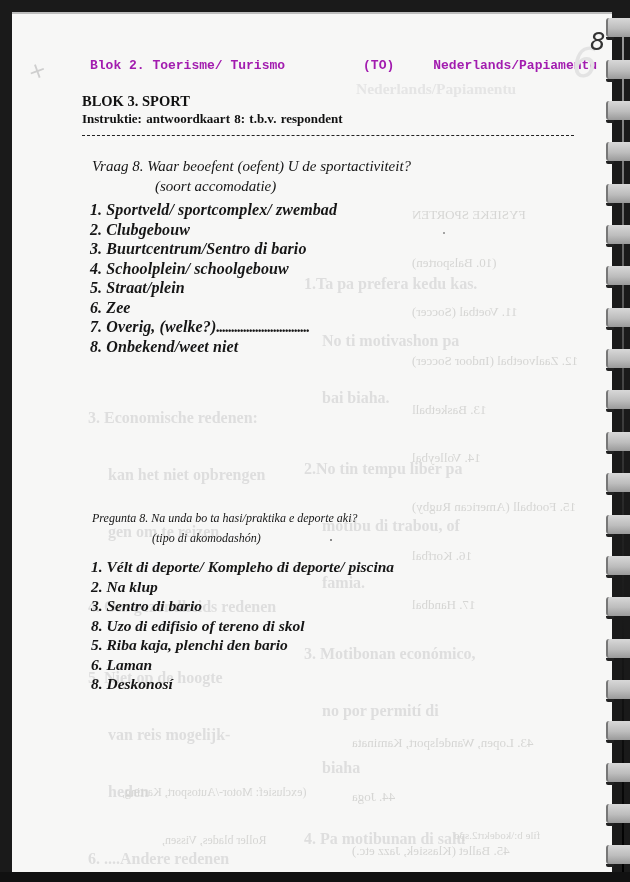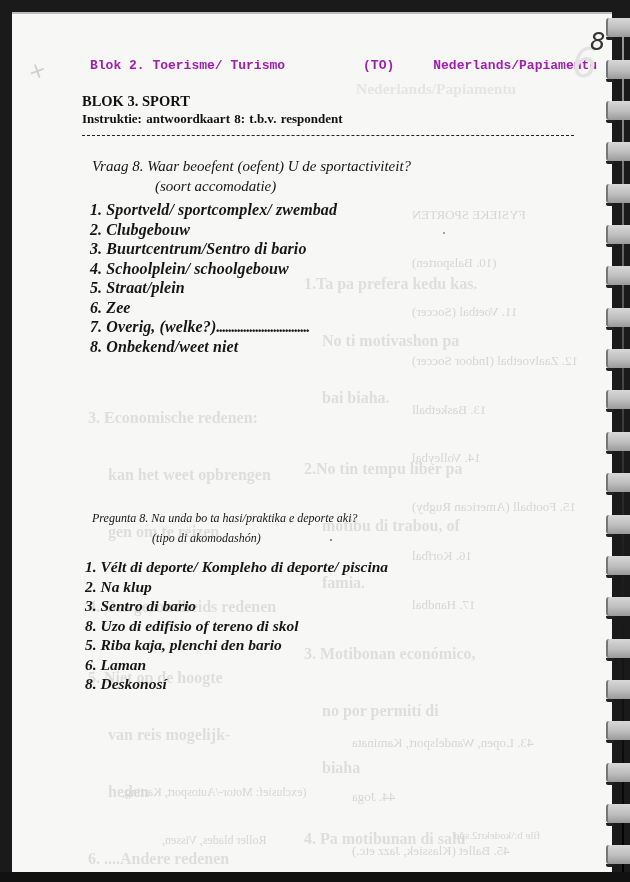--- a/index.html
+++ b/index.html
@@ -48,21 +48,21 @@
     }
     .question .sub { display: block; padding-left: 63px; }
     .q-nl { left: 92px; top: 156px; }
     .q-pap { left: 92px; top: 508px; font-size: 12px; }
     .q-pap .sub { padding-left: 60px; }
     .options {
       list-style: none; margin: 0; padding: 0;
       font-size: 16px; font-weight: bold; color: #161616; line-height: 19.5px;
     }
     .opts-nl { left: 90px; top: 200px; letter-spacing: 0.1px; }
-    .opts-pap { left: 85px; top: 557px; font-size: 15.5px; }
+    .opts-pap { left: 91px; top: 557px; font-size: 15.5px; }
     .options li { white-space: nowrap; font-style: italic; }
     .dots { font-weight: bold; letter-spacing: -1px; }
     .dot-mark { left: 443px; top: 232px; width: 2px; height: 2px; background: #888; border-radius: 1px; }
     .dot-mark2 { left: 330px; top: 539px; width: 2px; height: 2px; background: #666; border-radius: 1px; }
     .page-number {
       left: 590px; top: 28px; font-family: "DejaVu Sans", sans-serif; font-size: 24px; color: #333; font-style: italic;
     }
     .ghost-six { left: 560px; top: 26px; font-size: 40px; color: #e3e3e3; font-family: "DejaVu Sans", sans-serif; font-style: italic; }
     .corner-mark { left: 16px; top: 44px; font-size: 22px; color: #cfcfcf; font-family: "DejaVu Sans", sans-serif; transform: rotate(-20deg); }
     
@@ -109,21 +109,21 @@
     <div style="padding-left:18px">biaha</div>
     <div style="margin-top:14px">4. Pa motibunan di salú</div>
     
     
     
     
   </div>
 
   <div class="ghost big" style="left:76px; top:356px; line-height:19px;">
     <div>3. Economische redenen:</div>
-    <div style="padding-left:20px">kan het weet opbrengen</div>
+    <div style="padding-left:20px">kan het niet opbrengen</div>
     <div style="padding-left:20px">gen om te reizen</div>
     <div style="margin-top:18px">4. Om gezondheids redenen</div>
     <div style="margin-top:14px">5. Niet op de hoogte</div>
     <div style="padding-left:20px">van reis mogelijk-</div>
     <div style="padding-left:20px">heden</div>
     <div style="margin-top:10px">6. ....Andere redenen</div>
   </div>
 
   <div class="ghost" style="left:340px; top:684px; text-align:right; line-height:18px;">
     <div>43. Lopen, Wandelsport, Kaminata</div>

